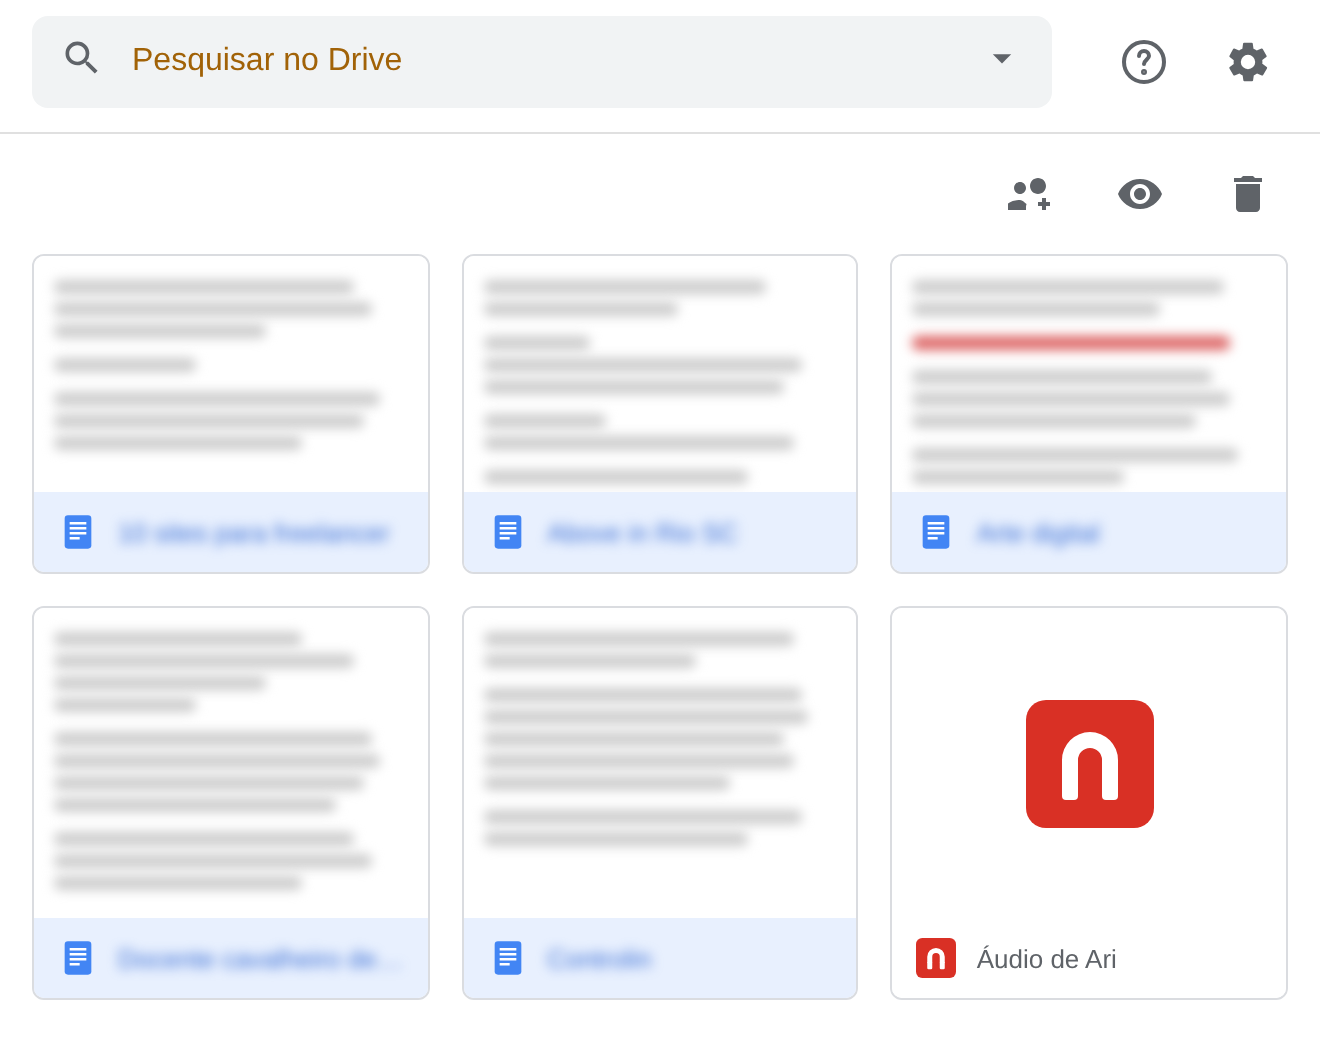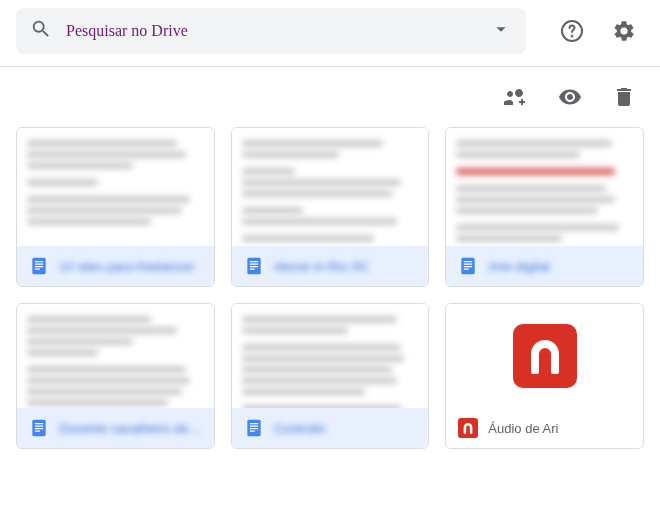--- a/index.html
+++ b/index.html
@@ -22,24 +22,23 @@
     align-items: center;
     background: #f1f3f4;
     border-radius: 8px;
     height: 46px;
     padding: 0 14px;
     max-width: 510px;
   }
   .search-bar .icon { color: #5f6368; }
   .search-placeholder {
     flex: 1;
-    color: #701a75;
+    color: #a16207;
     font-size: 16px;
     margin-left: 14px;
-    font-family: Liberation Serif, serif;
   }
   .header-icons {
     display: flex;
     gap: 12px;
     margin-left: auto;
   }
   .icon-btn {
     width: 40px;
     height: 40px;
     display: flex;
@@ -79,21 +78,21 @@
     grid-template-columns: repeat(3, 1fr);
     gap: 16px;
     padding: 0 16px;
   }
   .card {
     border: 1px solid #dadce0;
     border-radius: 6px;
     overflow: hidden;
     display: flex;
     flex-direction: column;
-    height: 146px;
+    height: 197px;
   }
   .card.row1 { height: 160px; }
   .card-preview {
     flex: 1;
     background: #fff;
     position: relative;
     overflow: hidden;
     padding: 8px 10px;
   }
   .blur-line {

